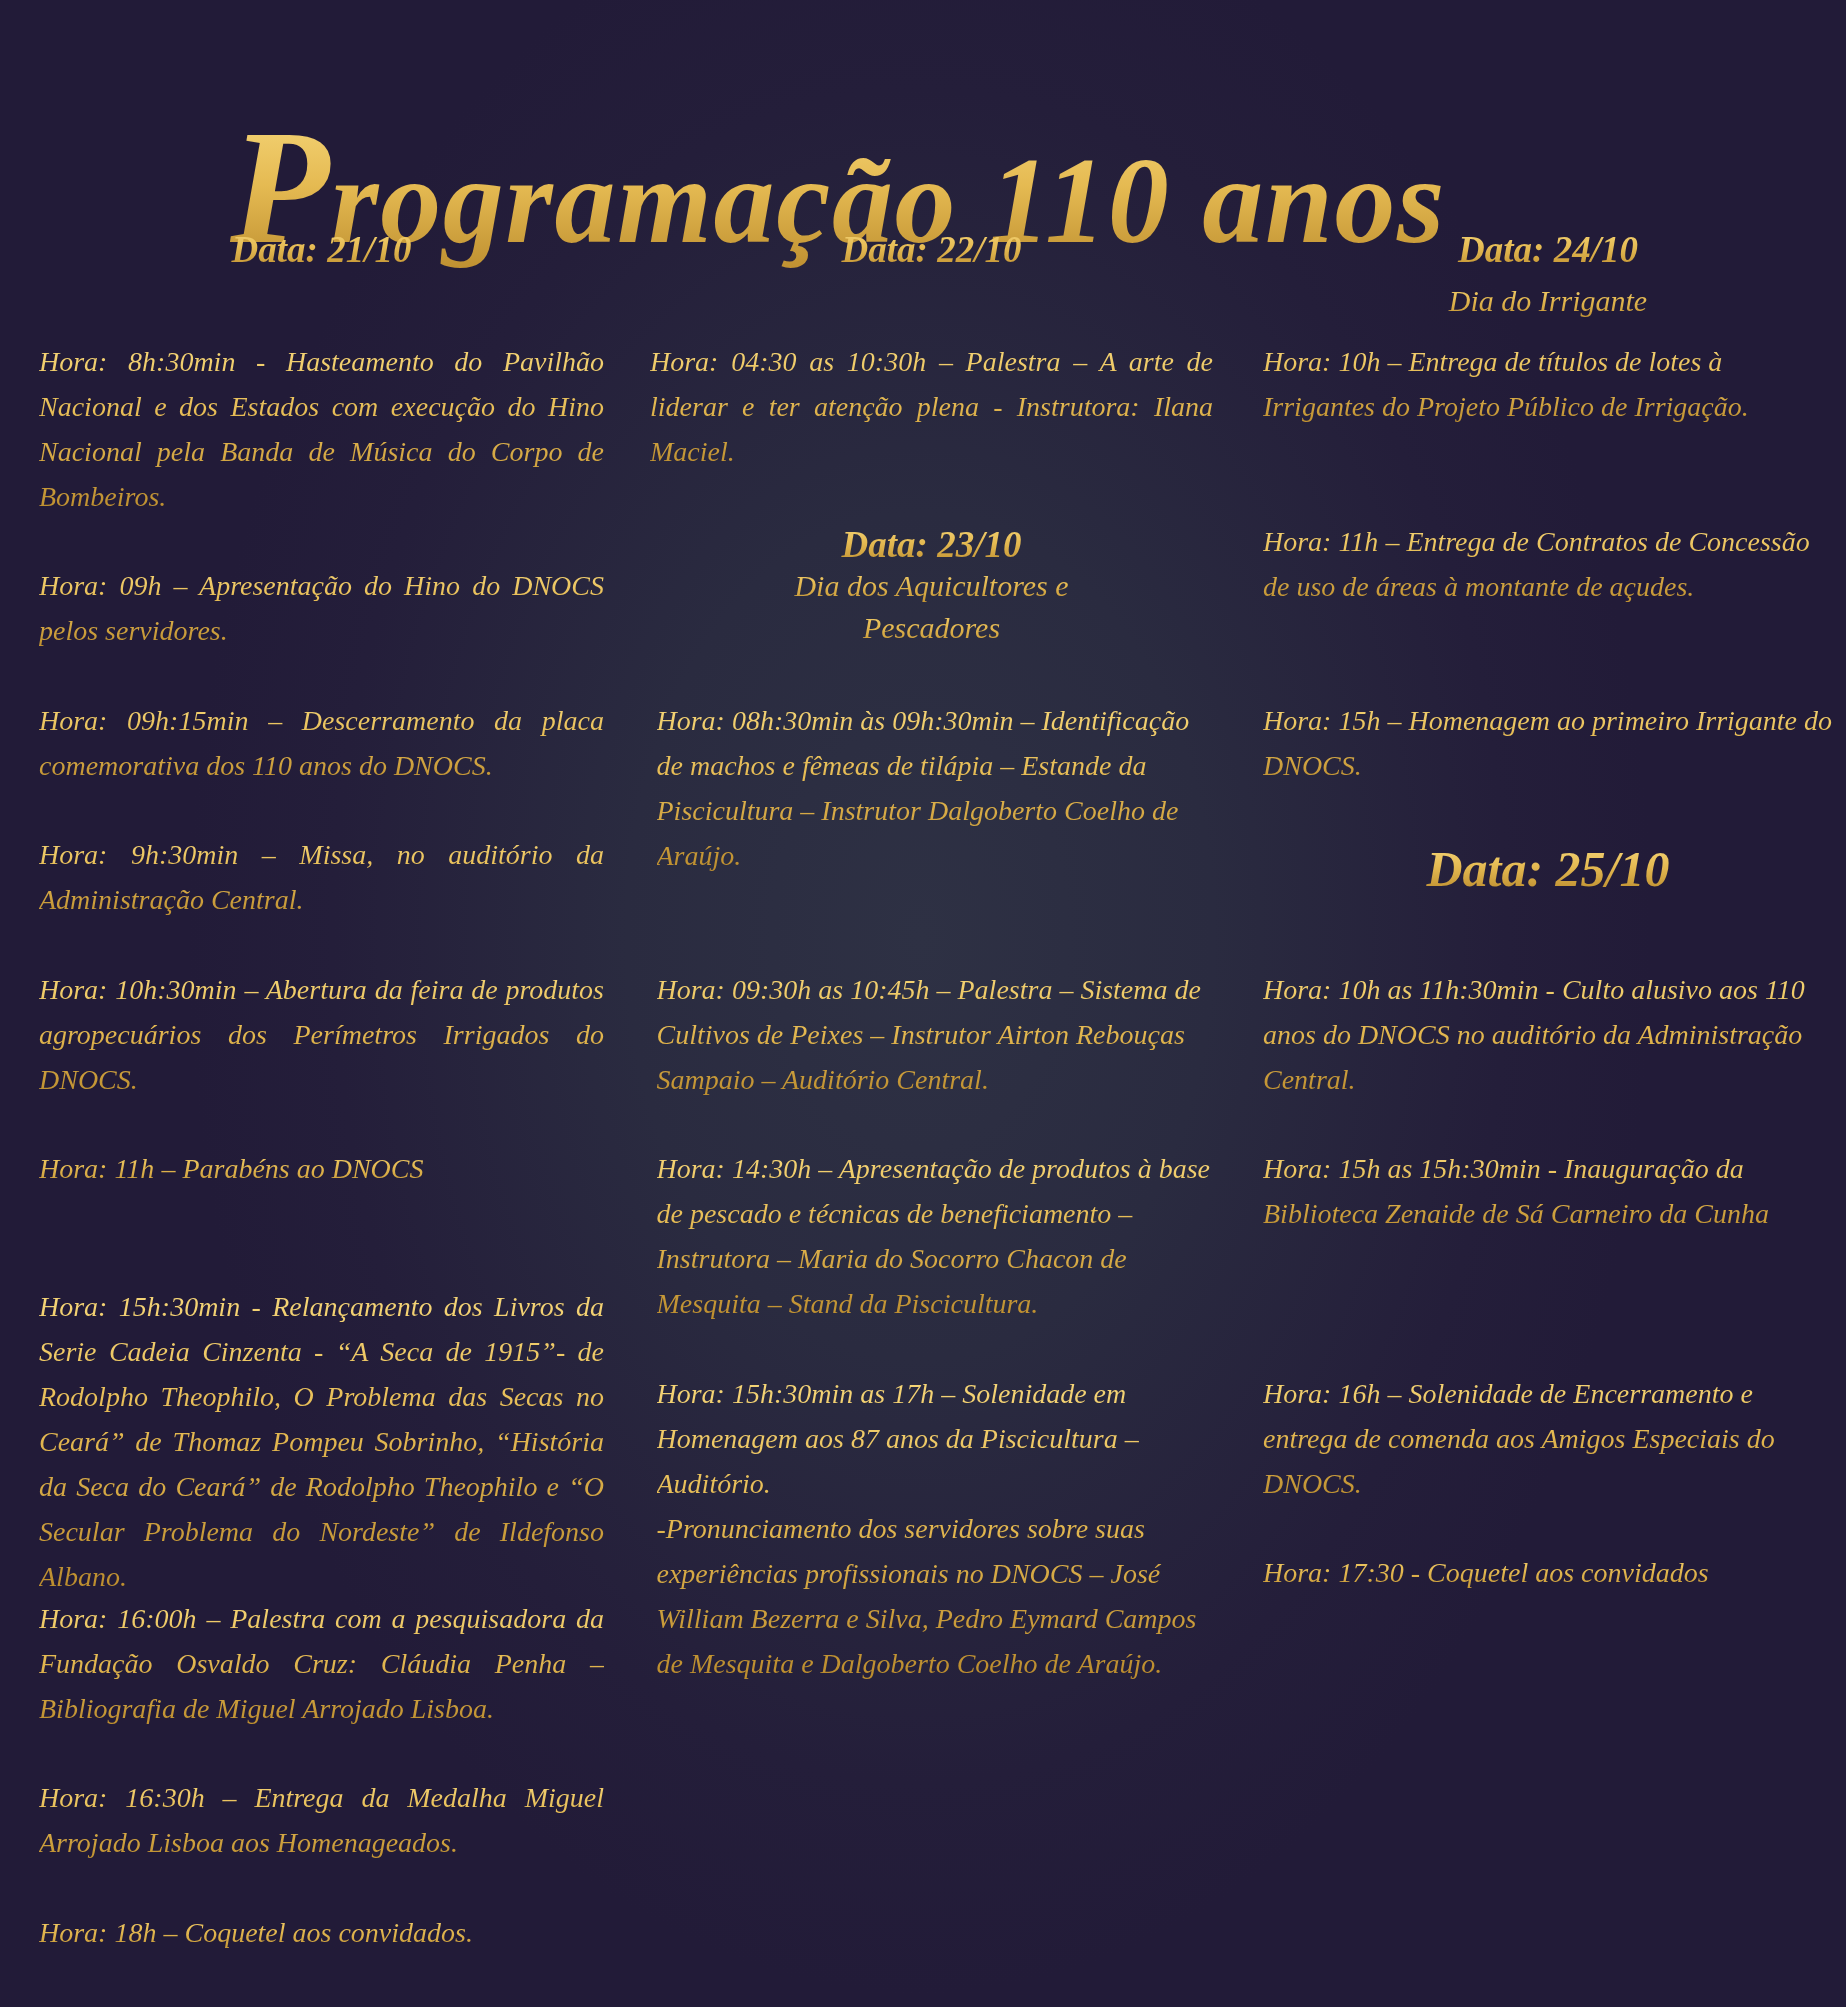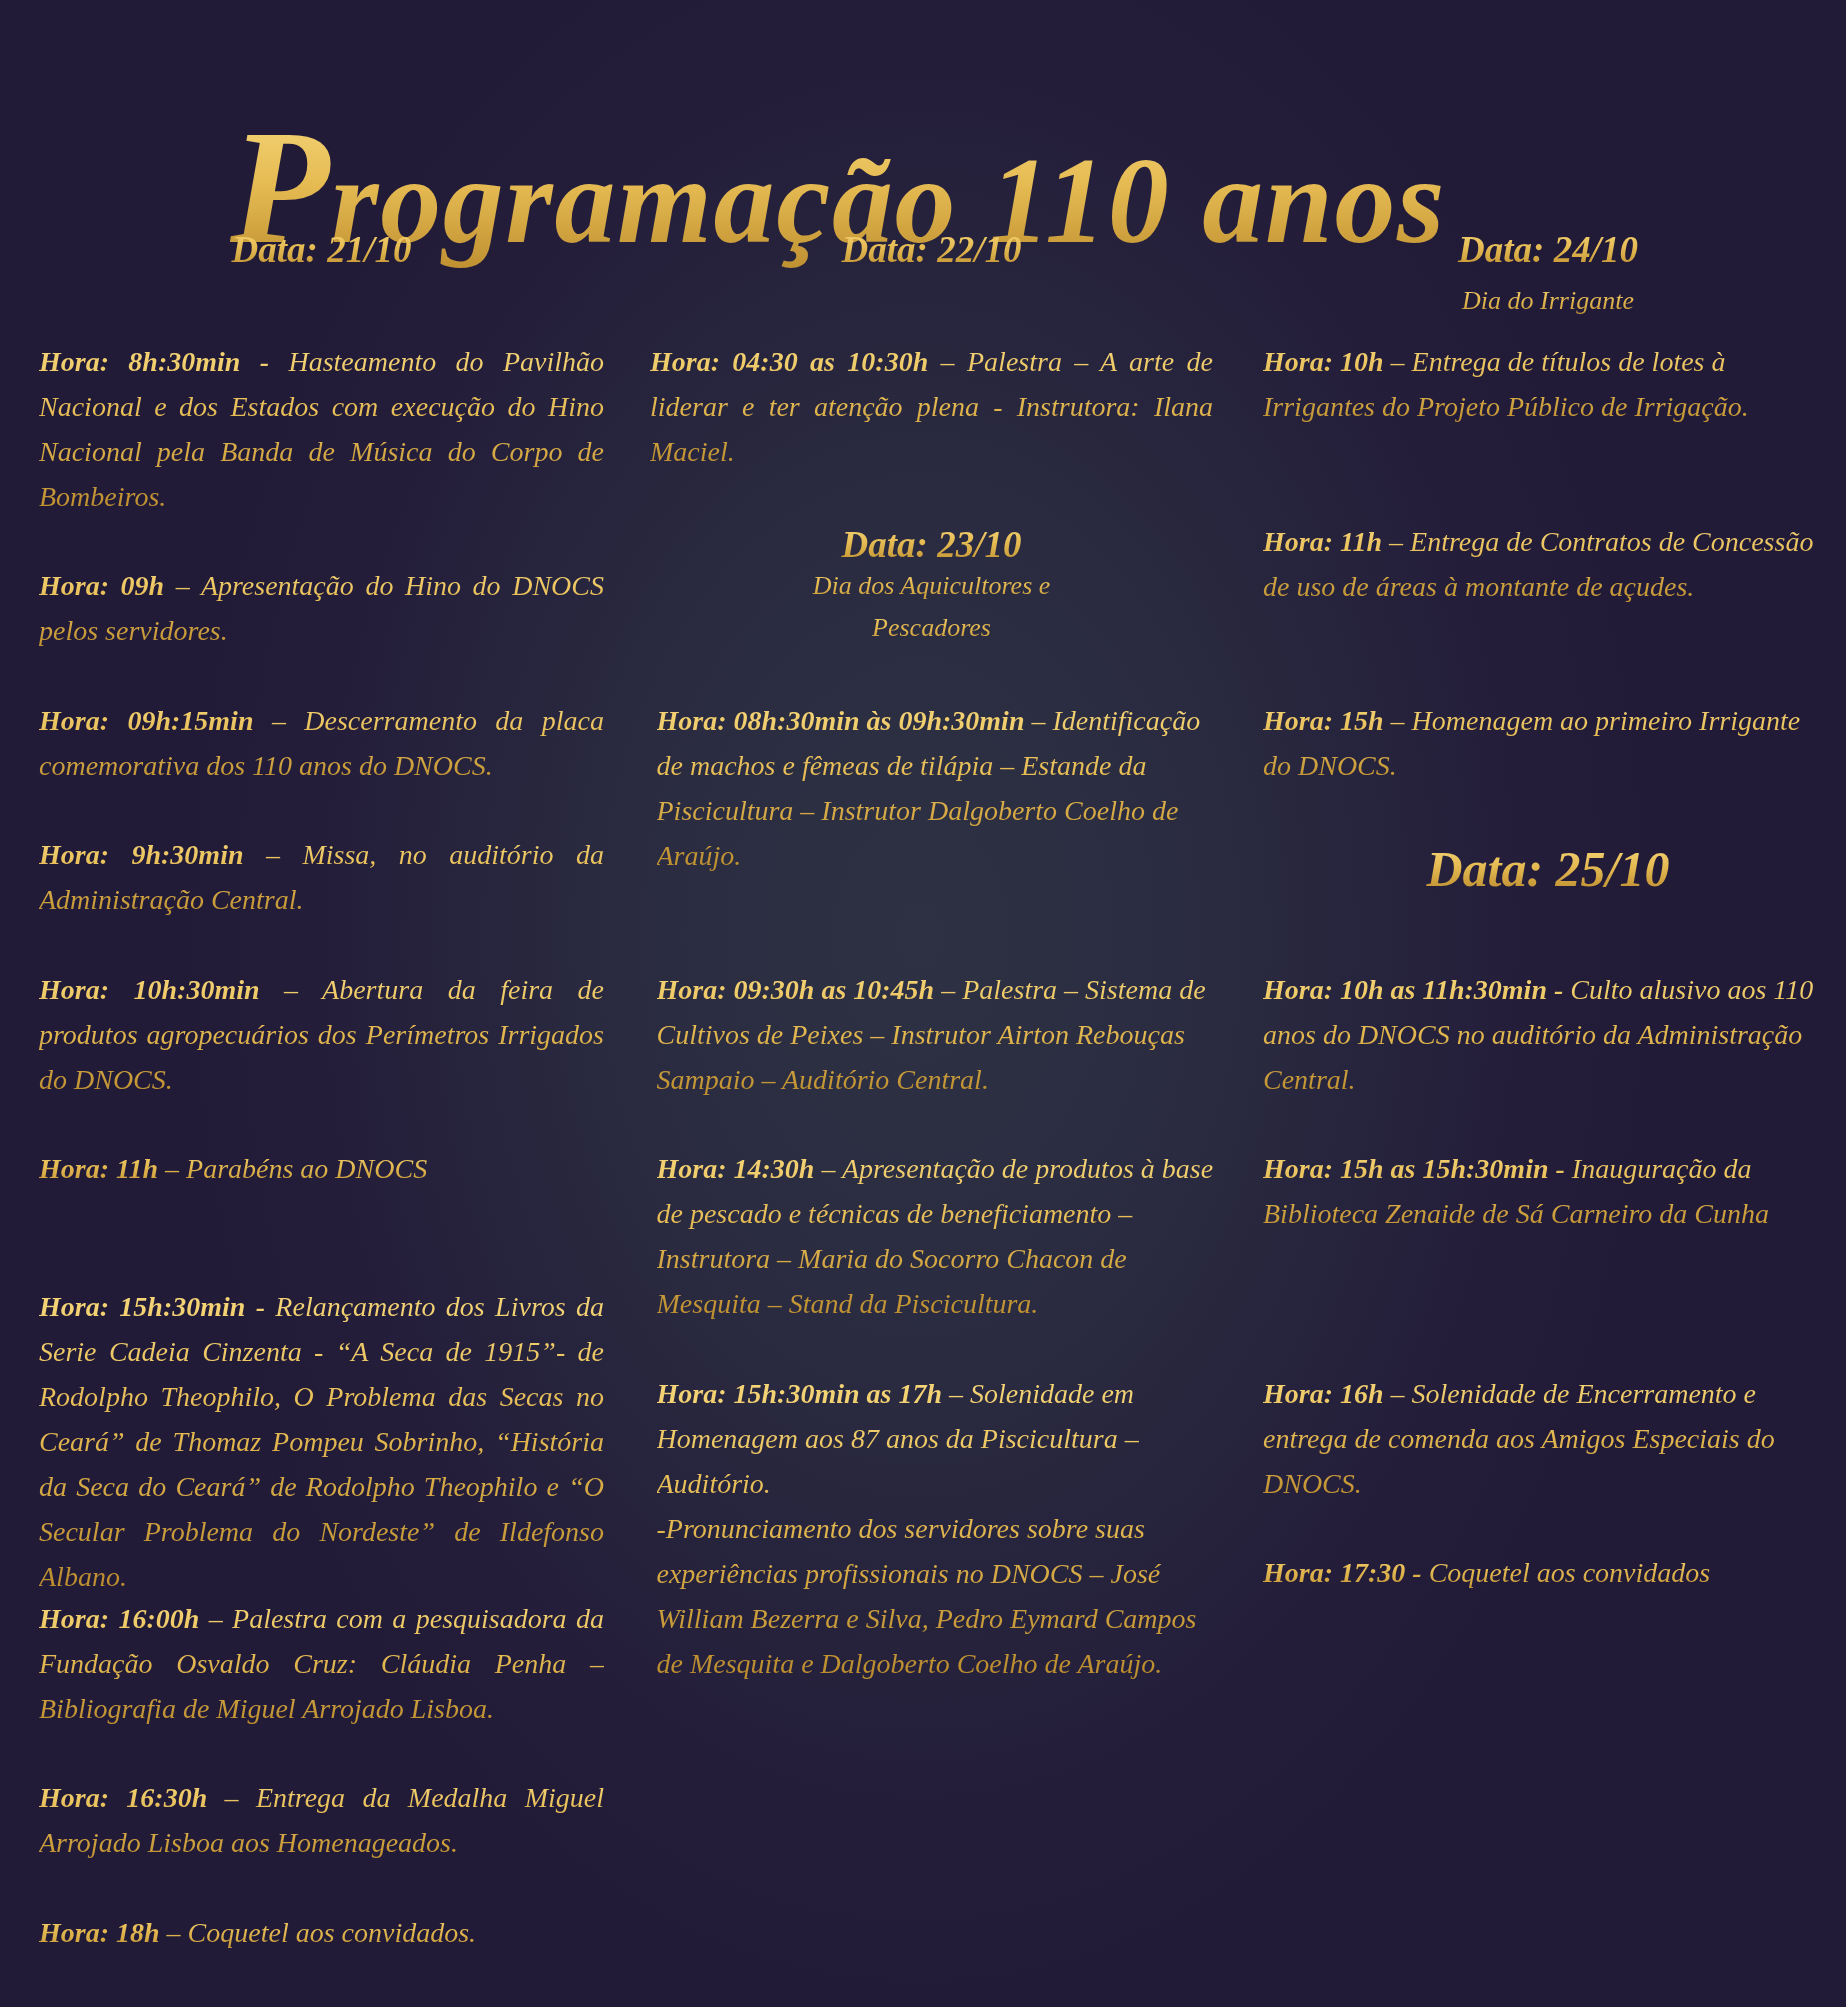--- a/index.html
+++ b/index.html
@@ -24,28 +24,28 @@
   .col { position: absolute; top: 0; }
   .col1 { left: 39px; width: 565px; }
   .col2 { left: 650px; width: 563px; }
   .col3 { left: 1263px; width: 570px; }
   .date-head {
     position: absolute; left: 0; width: 100%; text-align: center;
     font-style: italic; font-weight: bold; font-size: 37px; line-height: 44px;
   }
   .date-sub {
     position: absolute; left: 0; width: 100%; text-align: center;
-    font-style: italic; font-size: 26px; line-height: 42px;
+    font-style: italic; font-size: 30px; line-height: 42px;
   }
   .event {
     position: absolute; left: 0; width: 100%;
     font-style: italic; font-size: 28px; line-height: 45px;
   }
   .event.justify { text-align: justify; }
-  .event .hora { font-weight: bold; }
+  .event .hora { font-weight: normal; }
   .event p { margin: 0; }
 </style>
 </head>
 <body>
 
 <h1 class="title gold"><span class="cap">P</span><span>rogramação 110 anos</span></h1>
 
 <section class="col col1">
   <div class="date-head gold" style="top:228px">Data: 21/10</div>
 

